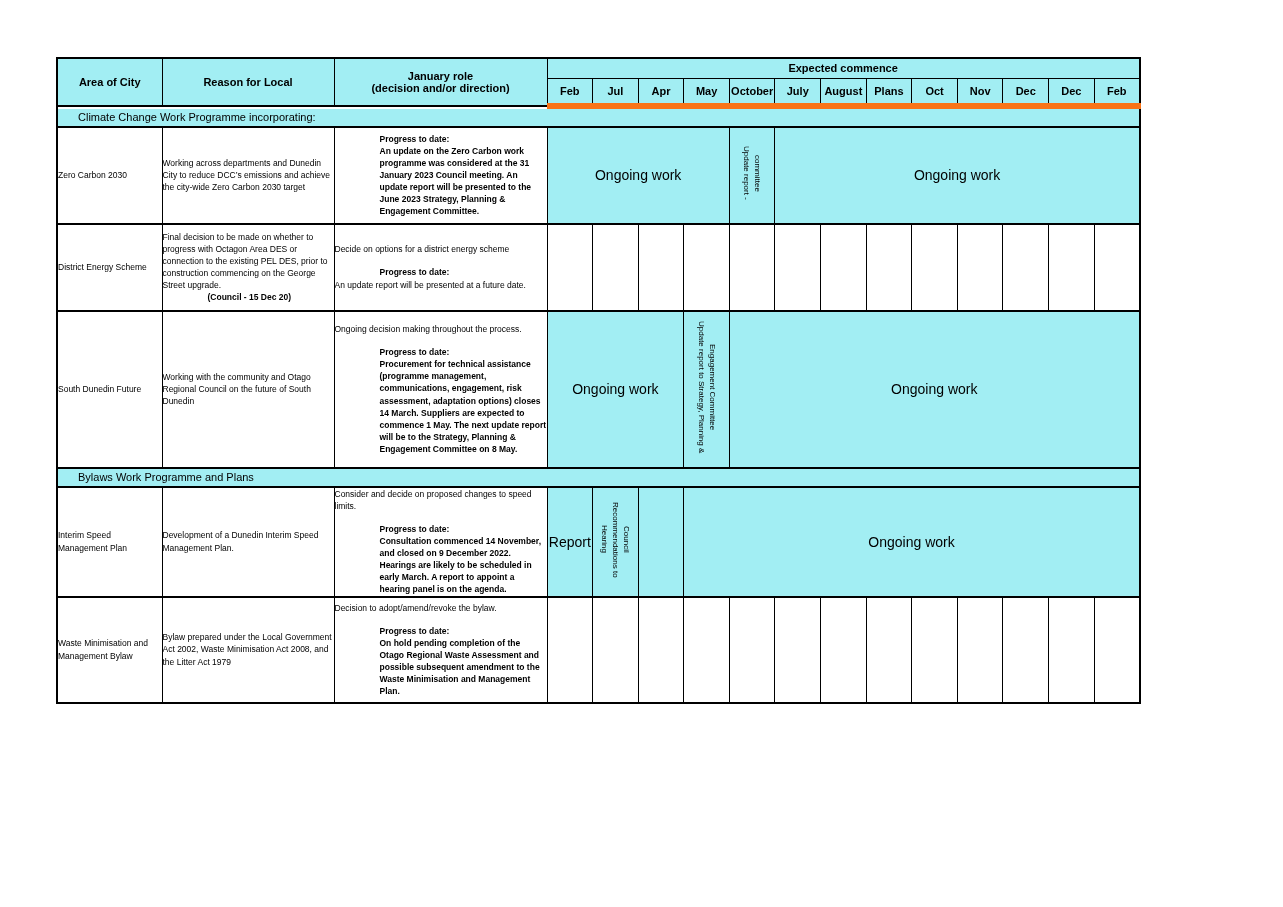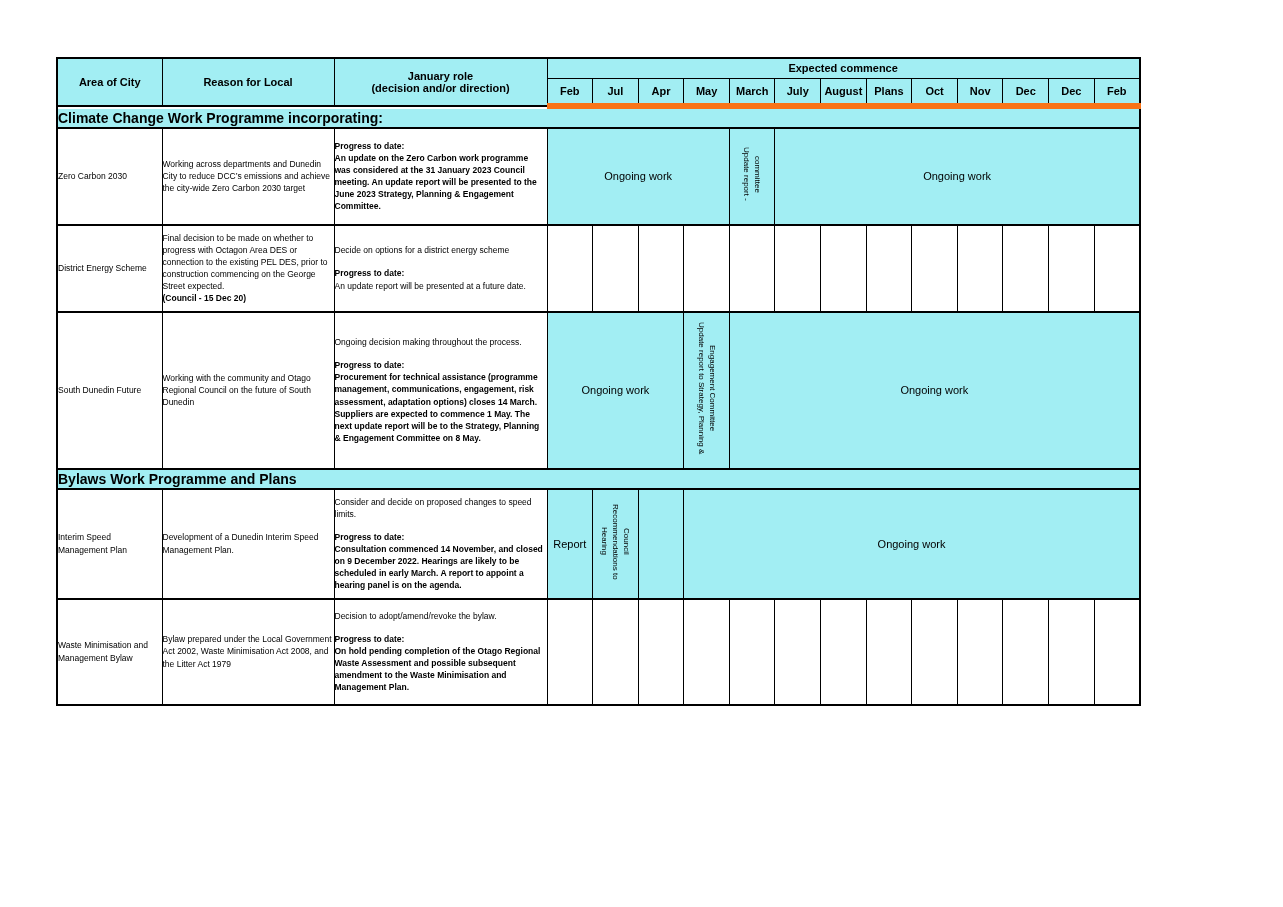--- a/index.html
+++ b/index.html
@@ -20,36 +20,36 @@
   .hcell {
     background:var(--fill); font-weight:bold; font-size:11px;
     text-align:center; vertical-align:middle; padding:1px 2px;
   }
   .hrow-top th { border-bottom:1px solid #000; }
   .months th { border-bottom:6px solid #f97316; height:24px; }
   .pre { white-space:pre-line; }
 
   
   .srow td {
-    background:var(--fill); font-weight:bold; font-size:14px;
-    text-align:left; vertical-align:middle; padding:1px 0;
+    background:var(--fill); font-weight:normal; font-size:11px;
+    text-align:left; vertical-align:middle; padding:1px 20px;
     border-top:2px solid #000; border-bottom:2px solid #000; height:15px;
   }
 
   
   .drow > td { border-bottom:2px solid #000; }
   .tcell {
     background:#fff; font-size:8.5px; line-height:1.42;
     text-align:left; vertical-align:middle; padding:2px 3px;
   }
   .role .sp { height:11px; }
-  .b { font-weight:bold; }
+  .b { font-weight:bold;margin-left:45px; }
 
   .bar {
-    background:var(--fill); font-size:11px;
+    background:var(--fill); font-size:14px;
     text-align:center; vertical-align:middle;
   }
   .ecell { background:#fff; }
   .vcell { background:var(--fill); text-align:center; vertical-align:middle; }
   .vtext {
     display:inline-block; writing-mode:vertical-lr;
     white-space:pre-line; font-size:8px; line-height:1.4; text-align:center;
   }
 </style>
 </head>
@@ -82,21 +82,21 @@
     <th class="hcell" rowspan="2">Reason for Local</th>
     <th class="hcell pre" rowspan="2">January role
 (decision and/or direction)</th>
     <th class="hcell" colspan="13">Expected commence</th>
   </tr>
   <tr class="months">
     <th class="hcell">Feb</th>
     <th class="hcell">Jul</th>
     <th class="hcell">Apr</th>
     <th class="hcell">May</th>
-    <th class="hcell">March</th>
+    <th class="hcell">October</th>
     <th class="hcell">July</th>
     <th class="hcell">August</th>
     <th class="hcell">Plans</th>
     <th class="hcell">Oct</th>
     <th class="hcell">Nov</th>
     <th class="hcell">Dec</th>
     <th class="hcell">Dec</th>
     <th class="hcell">Feb</th>
   </tr>
 
@@ -115,21 +115,21 @@
     <td class="vcell">
       <span class="vtext">Update report -
 committee</span>
     </td>
     <td class="bar" colspan="8">Ongoing work</td>
   </tr>
 
   <tr class="drow" style="height:87px">
     <td class="tcell">District Energy Scheme</td>
     <td class="tcell">
-      <div>Final decision to be made on whether to progress with Octagon Area DES or connection to the existing PEL DES, prior to construction commencing on the George Street expected.</div>
+      <div>Final decision to be made on whether to progress with Octagon Area DES or connection to the existing PEL DES, prior to construction commencing on the George Street upgrade.</div>
       <div class="b">(Council - 15 Dec 20)</div>
     </td>
     <td class="tcell role">
       <div>Decide on options for a district energy scheme</div>
       <div class="sp"></div>
       <div class="b">Progress to date:</div>
       <div>An update report will be presented at a future date.</div>
     </td>
     <td class="ecell"></td>
           <td class="ecell"></td>

